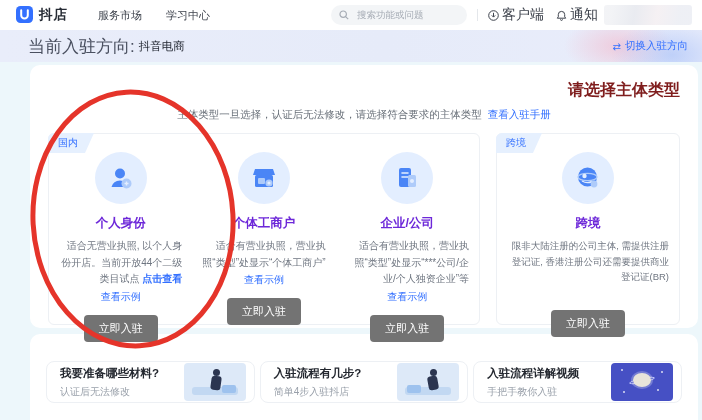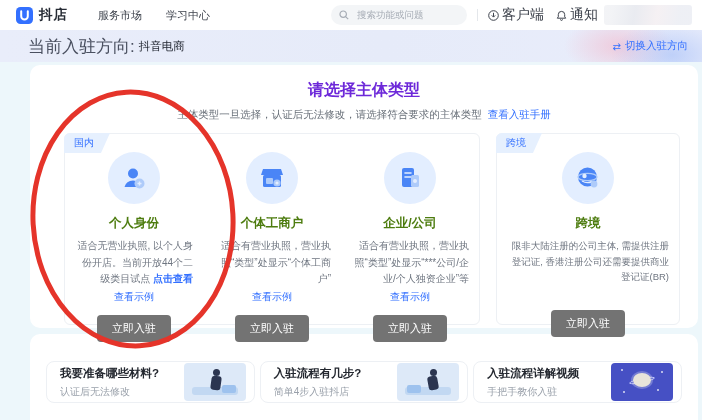--- a/index.html
+++ b/index.html
@@ -7,21 +7,21 @@
   body {
     font-family:"Liberation Sans","DejaVu Sans",sans-serif;
     background:#edf7fb; overflow:hidden; position:relative;
     color:#23272f;
   }
   
   .header {
     height:30px; background:#fff; display:flex; align-items:center;
     padding:0 10px 0 16px; position:relative; z-index:3;
   }
-  .logo { display:flex; align-items:flex-end; cursor:pointer; }
+  .logo { display:flex; align-items:flex-start; cursor:pointer; }
   .logo-text { font-size:13.5px; font-weight:bold; color:#252a33; margin-left:6px; letter-spacing:1px; }
   .nav { display:flex; margin-left:30px; gap:24px; }
   .nav-item { font-size:11px; color:#3e434d; cursor:pointer; }
   .spacer { flex:1; }
   .search {
     width:136px; height:20px; background:#f3f5f7; border-radius:10px;
     display:flex; align-items:center; padding:0 8px; gap:8px; cursor:text;
   }
   .search span { font-size:9.5px; color:#a6acb5; }
   .hdivider { width:1px; height:12px; background:#e4e7eb; margin:0 10px; }
@@ -46,39 +46,39 @@
   .subbar-label { font-size:17px; color:#4a5060; }
   .subbar-value { font-size:11.5px; font-weight:normal; color:#1e232e; margin-left:4px; }
   .switch-link { margin-left:auto; display:flex; align-items:center; gap:4px;
     font-size:10.5px; color:#3370ff; cursor:pointer; position:relative; z-index:2; }
   .switch-glyph { font-size:10px; }
   
   .panelA {
     margin:3px 4px 0 30px; background:#fff; border-radius:10px;
     height:263px; padding:15px 18px 0; position:relative;
   }
-  .main-title { text-align:center; font-size:16px; font-weight:bold; color:#6d28d9; }
+  .main-title { text-align:right; font-size:16px; font-weight:bold; color:#7f1d1d; }
   .main-sub { text-align:center; margin-top:7px; font-size:10.5px; color:#697079; }
   .main-sub a { color:#3370ff; text-decoration:none; margin-left:6px; cursor:pointer; }
   .groups { display:flex; gap:16px; margin-top:11px; }
   .group { border:1px solid #edf0f4; border-radius:6px; height:192px; position:relative; background:#fff; }
-  .group-domestic { flex:1; display:flex;margin-left:16px; }
+  .group-domestic { flex:1; display:flex; }
   .group-cross { width:184px; }
   .corner-tag {
     position:absolute; top:-1px; left:-1px; background:#e6f0fe; color:#3370ff;
     font-size:10px; line-height:1; padding:5px 16px 5px 10px;
     border-radius:6px 0 0 0;
     clip-path:polygon(0 0,100% 0,calc(100% - 9px) 100%,0 100%);
   }
   .card { flex:1; display:flex; flex-direction:column; align-items:center; padding:18px 10px 0; }
   .card-icon {
     width:52px; height:52px; border-radius:50%; background:#e3eeff;
     display:flex; align-items:center; justify-content:center; flex:none;
   }
-  .card-title { margin-top:11px; font-size:12.5px; font-weight:bold; color:#4d7c0f; }
+  .card-title { margin-top:11px; font-size:12.5px; font-weight:bold; color:#6d28d9; }
   .card-desc { margin-top:6px; font-size:10px; color:#6f7681; line-height:1.65; text-align:right; }
   .inline-link { color:#3370ff; font-weight:bold; cursor:pointer; }
   .example-link { margin-top:2px; font-size:10px; color:#3370ff; cursor:pointer; }
   .enter-btn {
     margin-top:11px; background:#737373; color:#fff; border:none; border-radius:4px;
     font-size:11px; padding:6px 15px; cursor:pointer; font-family:inherit;
   }
   .cross-card .card-desc { font-size:9.5px; }
   .cross-card .enter-btn { margin-top:25px; }
   

